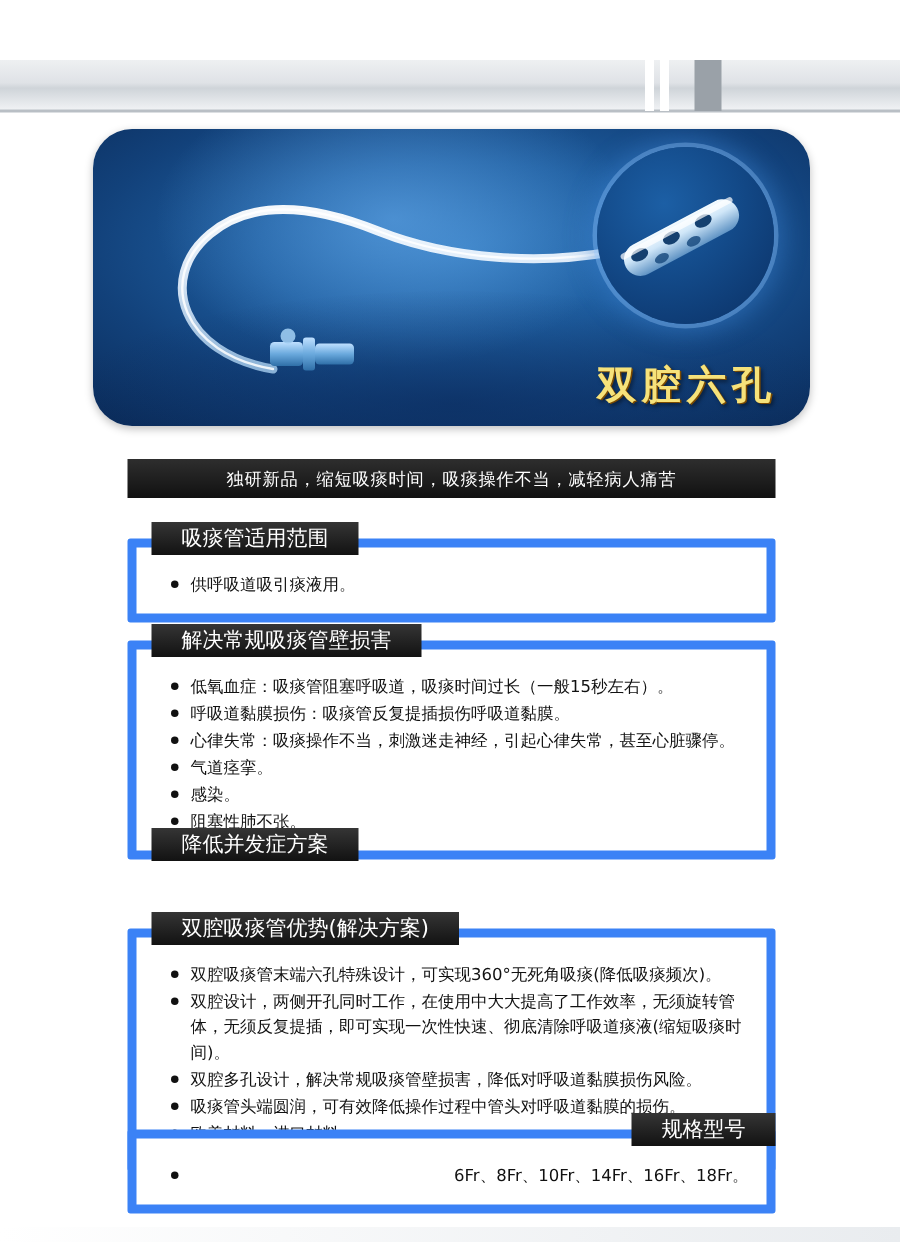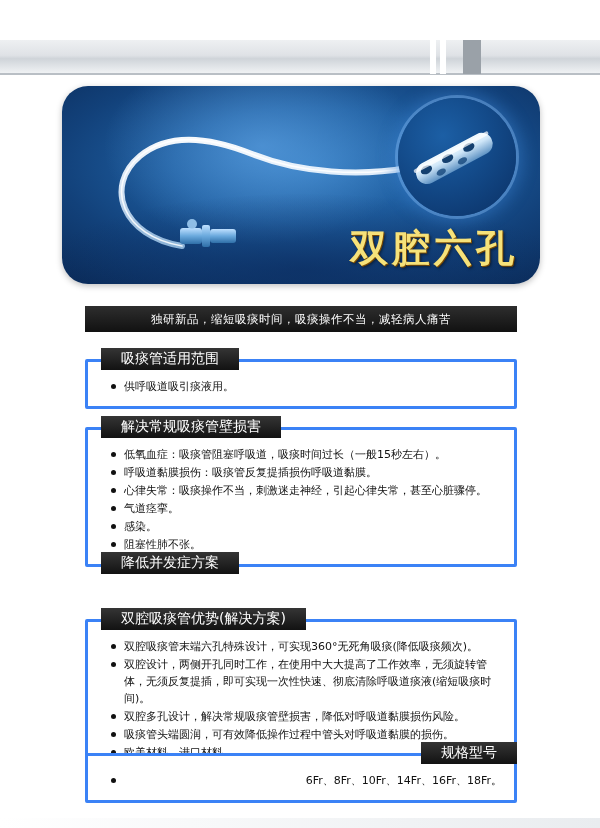--- a/index.html
+++ b/index.html
@@ -106,21 +106,21 @@
     position: absolute;
     top: 0; left: 0;
     width: 118px; height: 118px;
   }
 
   .hero-title {
     position: absolute;
     right: 22px;
     bottom: 10px;
     font-family: Liberation Mono, monospace;
-    font-size: 38px;
+    font-size: 26px;
     font-weight: bold;
     letter-spacing: 4px;
     color: #f6e27a;
     text-shadow: 1px 1px 0 #7a4a00, 2px 2px 3px rgba(0,0,0,0.5);
   }
 
   
   .banner {
     position: absolute;
     top: 306px;
@@ -151,21 +151,21 @@
     display: inline-flex;
     align-items: center;
     padding: 0 20px;
     box-sizing: border-box;
     z-index: 2;
     margin-left: 16px;
   }
   .sec-body {
     position: relative;
     margin-top: -11px;
-    border: 3px solid #3b82f6;
+    border: 6px solid #3b82f6;
     border-radius: 2px;
     padding: 16px 12px 10px 22px;
     box-sizing: border-box;
     background: #ffffff;
   }
   .sec-body ul {
     margin: 0;
     padding: 0;
     list-style: none;
   }

